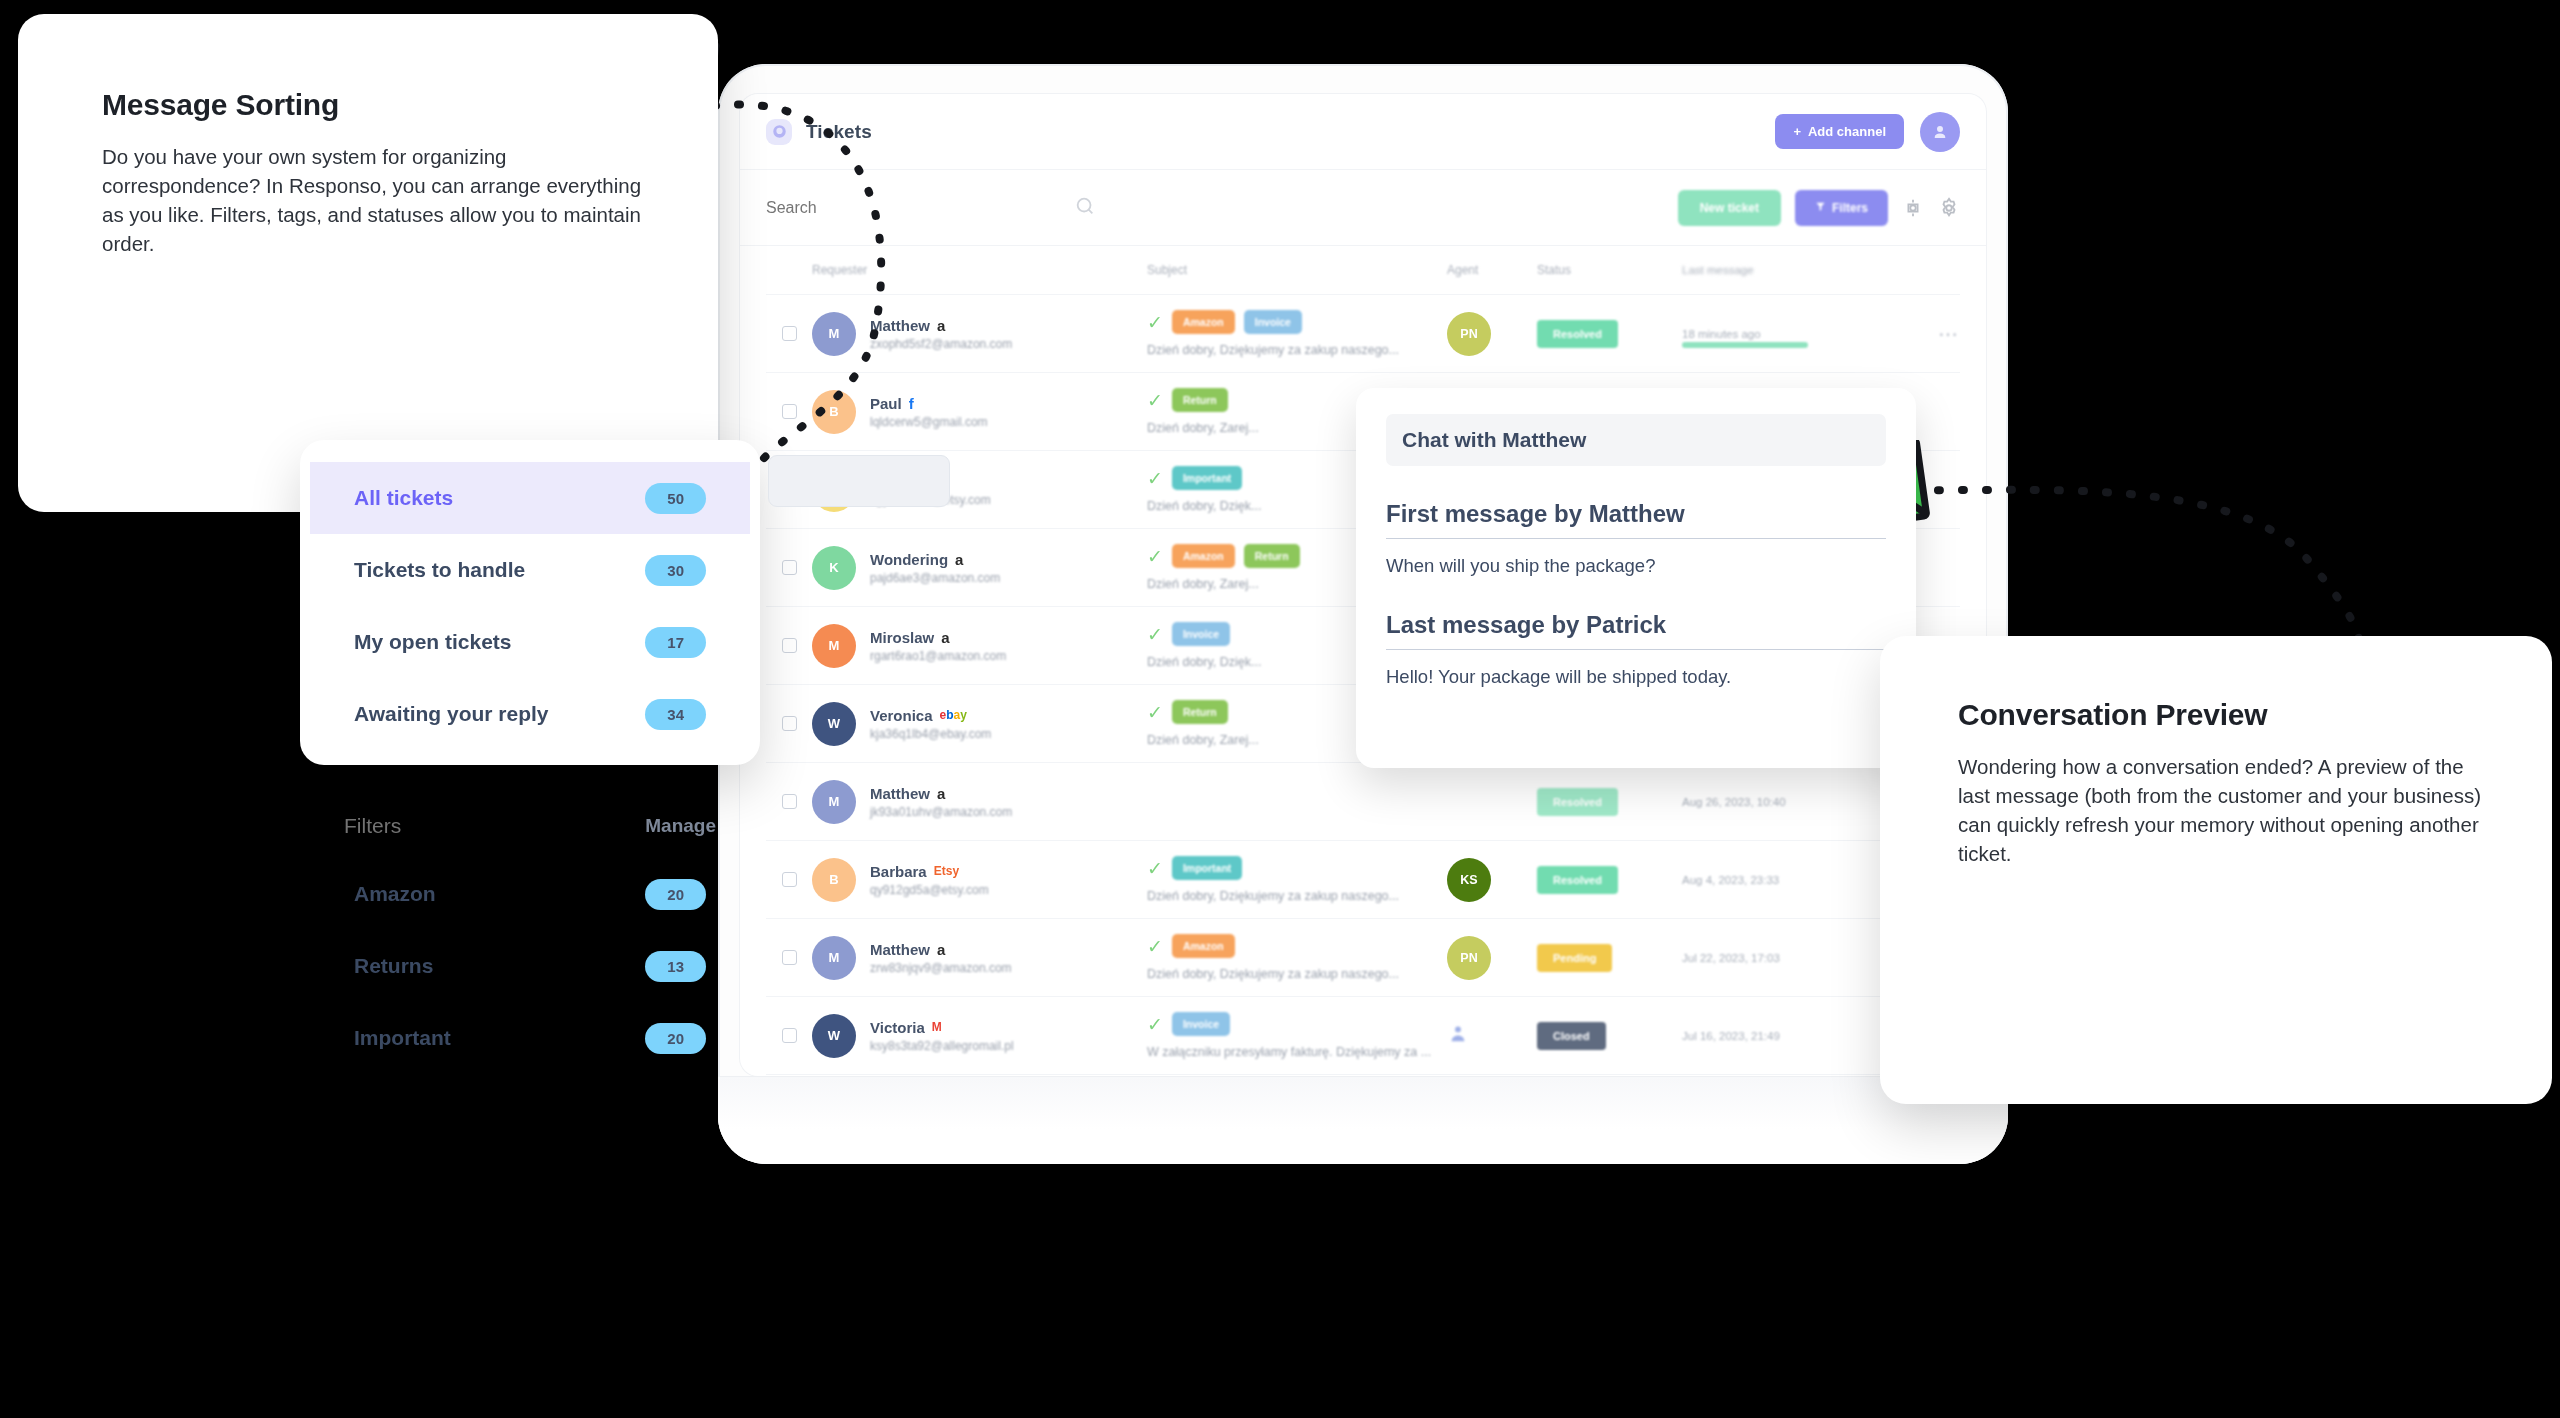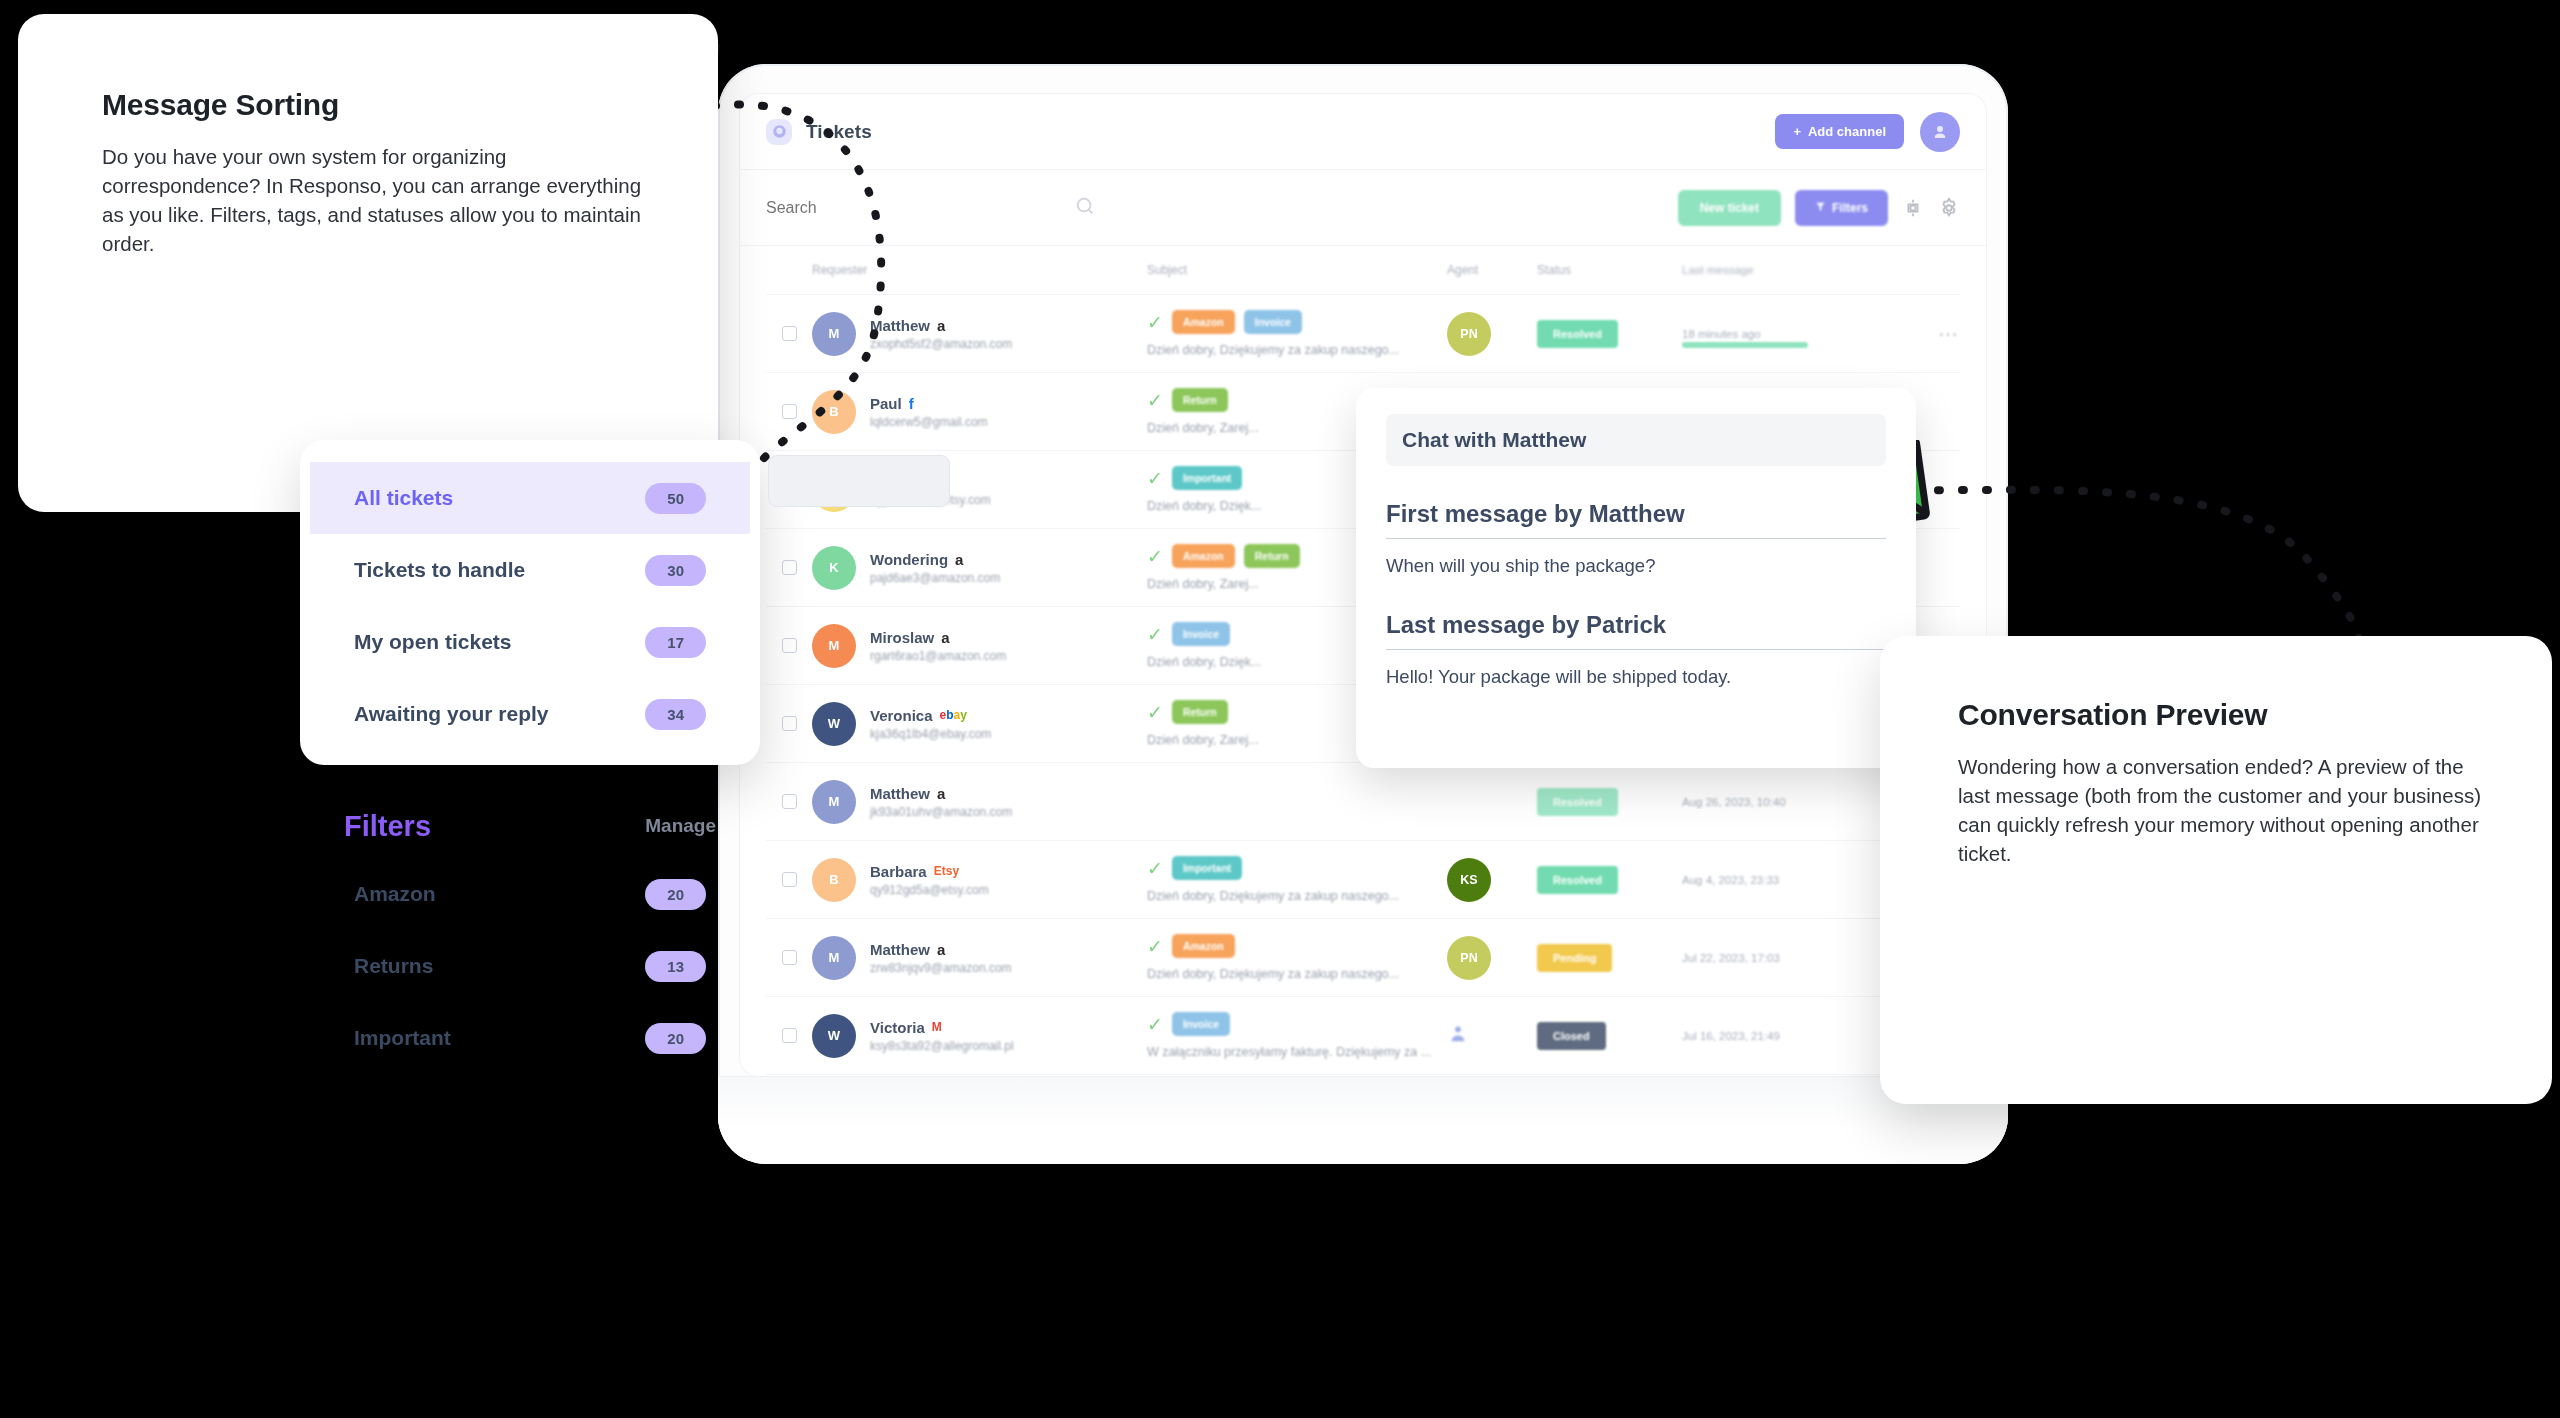--- a/index.html
+++ b/index.html
@@ -100,25 +100,25 @@
 
   
   #panel-filters { position:absolute; left:300px; top:440px; width:460px; height:325px;
      background:#fff; border-radius:24px; box-shadow:0 22px 52px rgba(0,0,0,.16);
      padding:22px 0 0 0; }
   .f-item { display:flex; align-items:center; height:72px; padding:0 44px;
      border-radius:0; margin:0 10px; }
   .f-item.active { background:#eceafc; }
   .f-label { font-size:21px; font-weight:700; color:#3b4a63; }
   .f-item.active .f-label { color:#6c63f7; }
-  .f-count { margin-left:auto; background:#c4b5fd; color:#47536b; font-size:15px;
+  .f-count { margin-left:auto; background:#7dd3fc; color:#47536b; font-size:15px;
      font-weight:700; border-radius:20px; padding:7px 22px; }
   .f-sep { height:44px; }
   .f-head { display:flex; align-items:center; padding:0 44px; height:64px; }
-  .f-head .t { font-size:29px; font-weight:700; color:#8b5cf6; }
+  .f-head .t { font-size:21px; font-weight:400; color:#737373; }
   .f-head .m { margin-left:auto; font-size:19px; font-weight:700; color:#7e8899; }
 
   
   #popup-chat { position:absolute; left:1356px; top:388px; width:560px; height:380px;
       background:#fff; border-radius:18px; box-shadow:0 18px 44px rgba(0,0,0,.14);
       padding:26px 30px; }
   .chat-hdr { background:#f4f5f7; border-radius:7px; padding:14px 16px;
      font-size:21px; font-weight:700; color:#3c4a63; }
   .msg-blk { margin-top:34px; }
   .msg-ttl { font-size:24px; font-weight:700; color:#3c4a63; padding-bottom:10px;

